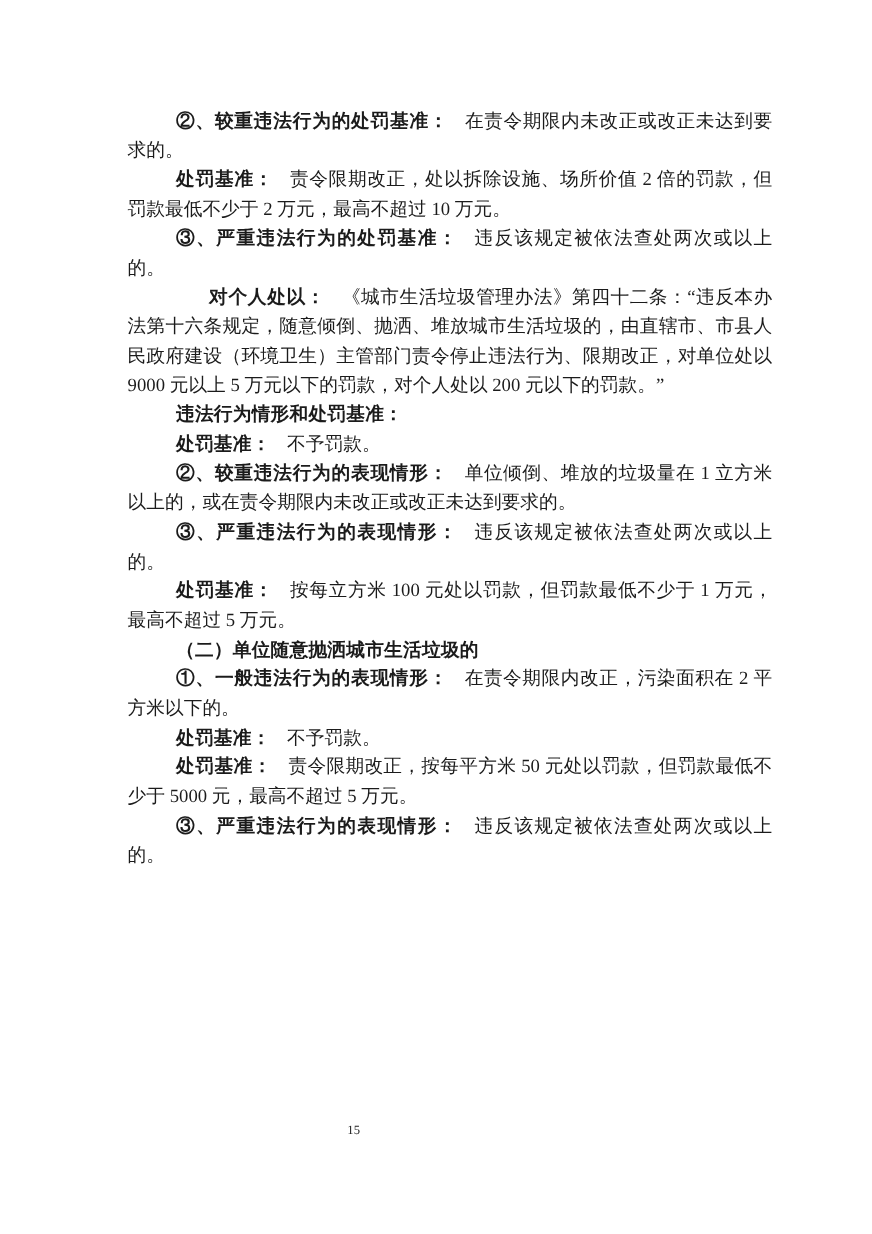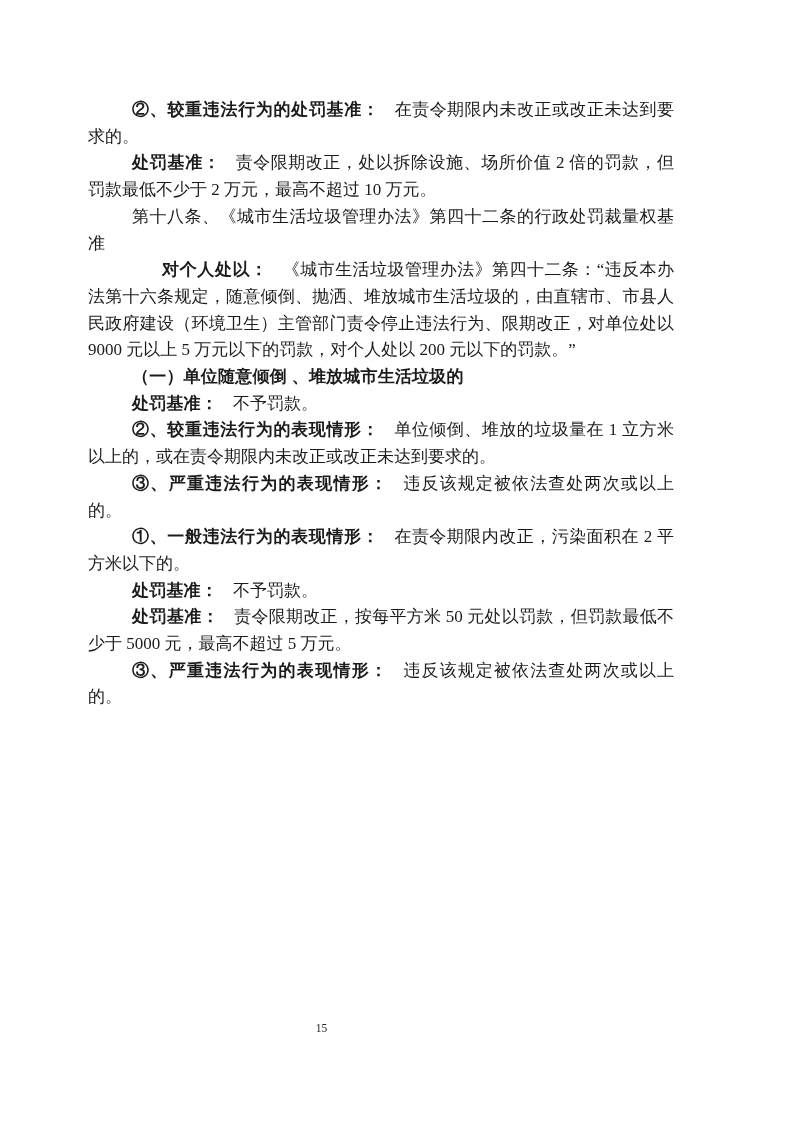--- a/index.html
+++ b/index.html
@@ -14,21 +14,21 @@
     overflow: hidden;
     font-family: "Liberation Serif", serif;
   }
   .page {
     position: absolute;
     inset: 0;
     background: #ffffff;
   }
   .content {
     position: absolute;
-    left: 88px;
+    left: 116px;
     top: 97px;
     width: 586px;
   }
   .para {
     margin: 0;
     font-size: 17px;
     line-height: 26.7px;
     color: #1b1b1b;
     text-align: justify;
     text-indent: 44px;
@@ -56,25 +56,27 @@
     font-family: "Liberation Serif", serif;
   }
 </style>
 </head>
 <body>
 
 <div class="page">
   <div class="content">
       <p class="para normal"><span class="seg b gap">②、较重违法行为的处罚基准：</span><span class="seg">在责令期限内未改正或改正未达到要求的。</span></p>
       <p class="para normal"><span class="seg b gap">处罚基准：</span><span class="seg">责令限期改正，处以拆除设施、场所价值 2 倍的罚款，但罚款最低不少于 2 万元，最高不超过 10 万元。</span></p>
-      <p class="para normal"><span class="seg">第十八条、《城市生活垃圾管理办法》第四十二条的行政处罚裁量权基准</span></p>
+      <p class="para normal"><span class="seg b gap">③、严重违法行为的处罚基准：</span><span class="seg">违反该规定被依法查处两次或以上的。</span></p>
       <p class="para deep"><span class="seg b gap">对个人处以：</span><span class="seg">《城市生活垃圾管理办法》第四十二条：“违反本办法第十六条规定，随意倾倒、抛洒、堆放城市生活垃圾的，由直辖市、市县人民政府建设（环境卫生）主管部门责令停止违法行为、限期改正，对单位处以 9000 元以上 5 万元以下的罚款，对个人处以 200 元以下的罚款。”</span></p>
-      <p class="para normal"><span class="seg b">（一）单位随意倾倒 、堆放城市生活垃圾的</span></p>
+      <p class="para normal"><span class="seg b">违法行为情形和处罚基准：</span></p>
       <p class="para normal"><span class="seg b gap">处罚基准：</span><span class="seg">不予罚款。</span></p>
       <p class="para normal"><span class="seg b gap">②、较重违法行为的表现情形：</span><span class="seg">单位倾倒、堆放的垃圾量在 1 立方米以上的，或在责令期限内未改正或改正未达到要求的。</span></p>
       <p class="para normal"><span class="seg b gap">③、严重违法行为的表现情形：</span><span class="seg">违反该规定被依法查处两次或以上的。</span></p>
+      <p class="para normal"><span class="seg b gap">处罚基准：</span><span class="seg">按每立方米 100 元处以罚款，但罚款最低不少于 1 万元，最高不超过 5 万元。</span></p>
+      <p class="para normal"><span class="seg b">（二）单位随意抛洒城市生活垃圾的</span></p>
       <p class="para normal"><span class="seg b gap">①、一般违法行为的表现情形：</span><span class="seg">在责令期限内改正，污染面积在 2 平方米以下的。</span></p>
       <p class="para normal"><span class="seg b gap">处罚基准：</span><span class="seg">不予罚款。</span></p>
       <p class="para normal"><span class="seg b gap">处罚基准：</span><span class="seg">责令限期改正，按每平方米 50 元处以罚款，但罚款最低不少于 5000 元，最高不超过 5 万元。</span></p>
       <p class="para normal"><span class="seg b gap">③、严重违法行为的表现情形：</span><span class="seg">违反该规定被依法查处两次或以上的。</span></p>
     </div>
   <div class="pagenum">15</div>
 </div>
 
 </body></html>

